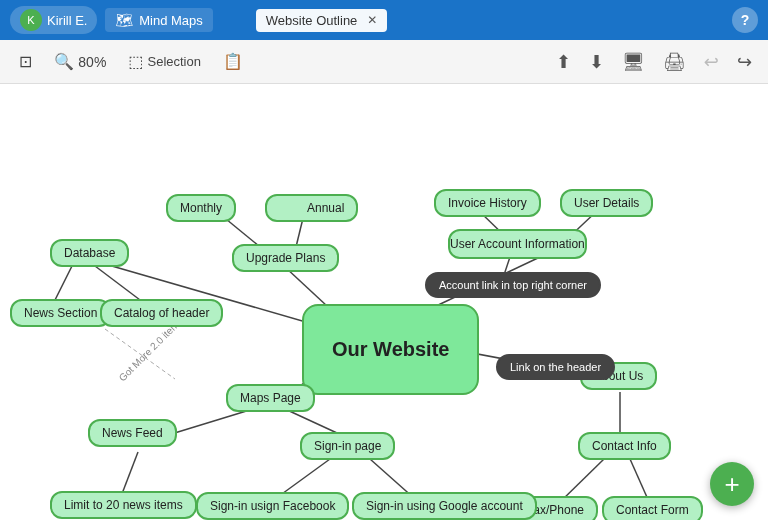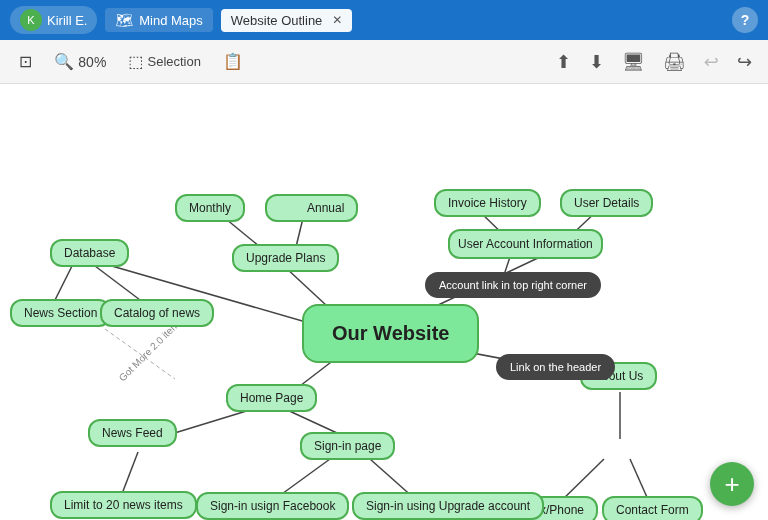--- a/index.html
+++ b/index.html
@@ -31,20 +31,21 @@
       background: rgba(255,255,255,0.15);
       border-radius: 4px;
       padding: 4px 10px;
       color: #fff;
       font-size: 13px;
       cursor: pointer;
     }
     .tab.active {
       background: rgba(255,255,255,0.95);
       color: #333;
+      margin-left: 35px;
     }
     .tab-icon { font-size: 14px; }
     .tab-close { font-size: 12px; color: #555; margin-left: 4px; cursor: pointer; }
     .header-spacer { flex: 1; }
     .help-btn {
       width: 26px; height: 26px; border-radius: 50%;
       background: rgba(255,255,255,0.3);
       display: flex; align-items: center; justify-content: center;
       color: #fff; font-size: 14px; font-weight: bold; cursor: pointer;
     }
@@ -101,21 +102,21 @@
       text-align: center;
       cursor: pointer;
       white-space: nowrap;
       display: flex; align-items: center; justify-content: center;
     }
     .node.central {
       background: #7ee89a;
       border-radius: 16px;
       font-size: 20px;
       font-weight: bold;
-      padding: 16px 28px;
+      padding: 32px 28px;
       border-width: 2px;
     }
     .node.dark-label {
       background: #444;
       color: #fff;
       border-color: #444;
       border-radius: 16px;
       font-size: 11px;
       text-align: center;
     }
@@ -236,41 +237,42 @@
     <line x1="330" y1="375" x2="275" y2="415" stroke="#444" stroke-width="1.5"></line>
 
     <line x1="370" y1="375" x2="415" y2="415" stroke="#444" stroke-width="1.5"></line>
   </svg>
 
   <div class="connector-label" style="left:108px; top:260px;">Got More 2.0 items</div>
 
   <div class="node central" style="left:302px; top:220px;">Our Website</div>
 
   <div class="node" style="left:232px; top:160px;">Upgrade Plans</div>
-  <div class="node" style="left:175px; top:110px;">Monthly</div>
+  <div class="node" style="left:166px; top:110px;">Monthly</div>
   <div class="node" style="left:265px; top:110px;padding-left:40px;">Annual</div>
 
   <div class="node" style="left:50px; top:155px;">Database</div>
   <div class="node" style="left:10px; top:215px;">News Section</div>
-  <div class="node" style="left:100px; top:215px;">Catalog of news</div>
-
-  <div class="node" style="left:448px; top:145px; padding: 6px 8px;">User Account Information</div>
+  <div class="node" style="left:100px; top:215px;">Catalog of header</div>
+
+  <div class="node" style="left:448px; top:145px; padding: 6px 0;">User Account Information</div>
   <div class="node" style="left:425px; top:105px;margin-left:9px;">Invoice History</div>
   <div class="node" style="left:560px; top:105px;">User Details</div>
   <div class="node dark-label" style="left:425px; top:188px;">Account link in top right corner</div>
 
   <div class="node" style="left:580px; top:278px;">About Us</div>
   <div class="node dark-label" style="left:496px; top:270px;">Link on the header</div>
 
+  <div class="node" style="left:578px; top:348px;">Contact Info</div>
   <div class="node" style="left:512px; top:412px;">Fax/Phone</div>
   <div class="node" style="left:602px; top:412px;">Contact Form</div>
 
-  <div class="node" style="left:226px; top:300px;">Home Page</div>
+  <div class="node" style="left:226px; top:300px;">Maps Page</div>
   <div class="node" style="left:88px; top:335px;">News Feed</div>
   <div class="node" style="left:50px; top:407px;">Limit to 20 news items</div>
   <div class="node" style="left:300px; top:348px;border-radius:12px;">Sign-in page</div>
   <div class="node" style="left:196px; top:408px;">Sign-in usign Facebook</div>
-  <div class="node" style="left:352px; top:408px;">Sign-in using Upgrade account</div>
+  <div class="node" style="left:352px; top:408px;">Sign-in using Google account</div>
 
   <div id="fab">
     <span>+</span>
   </div>
 </div>
 
 </body></html>

